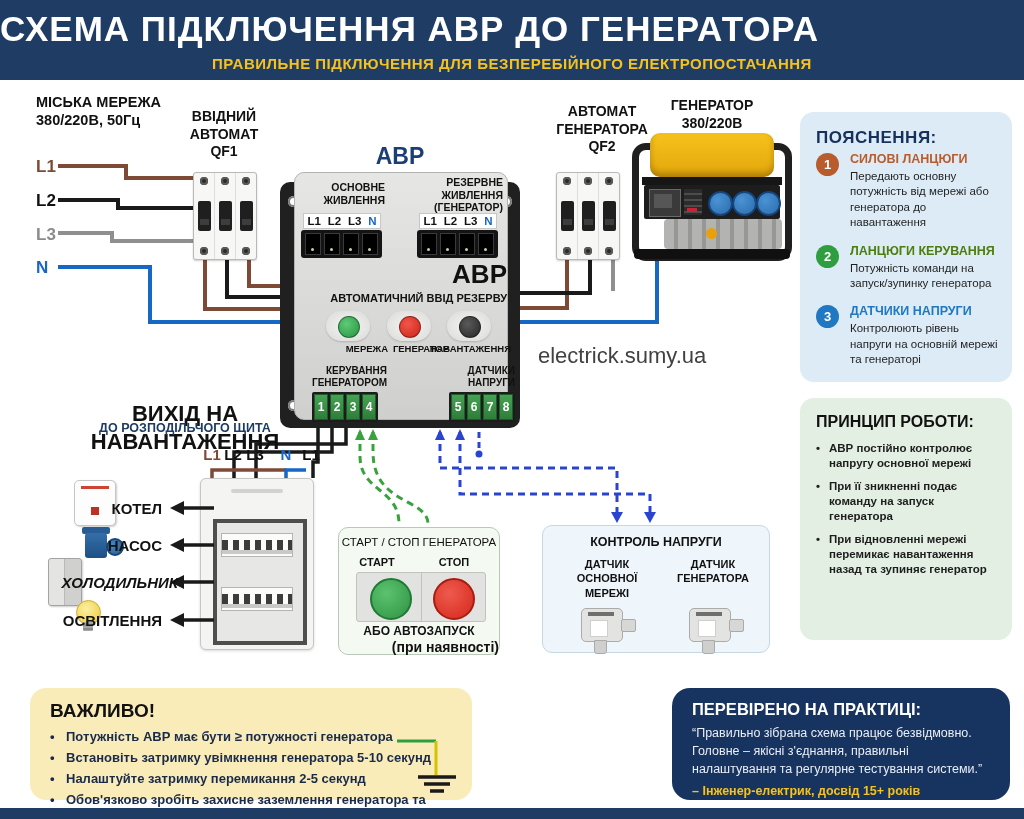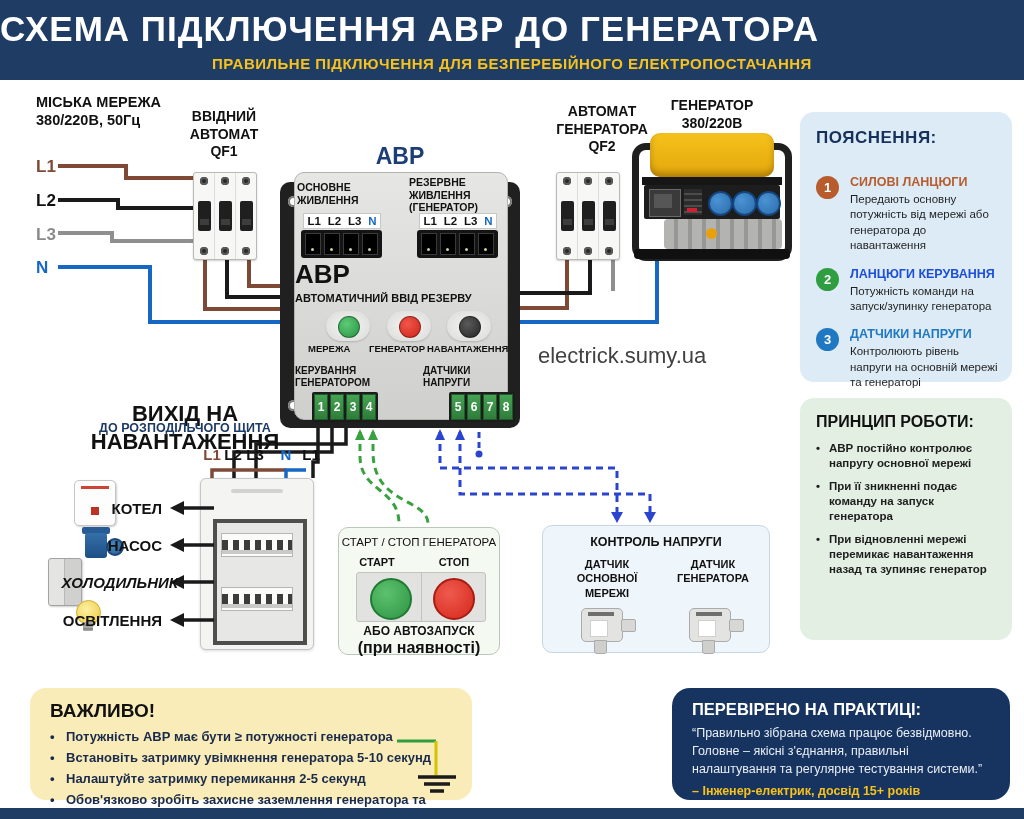--- a/index.html
+++ b/index.html
@@ -50,21 +50,21 @@
   .gen-engine{position:absolute;left:34px;top:86px;width:118px;height:30px;border-radius:4px;
               background:repeating-linear-gradient(90deg,#b3b3b1 0 10px,#979795 10px 14px);}
   .gen-engine::after{content:"";position:absolute;left:42px;top:9px;width:11px;height:11px;border-radius:50%;background:#e8a00c;}
   .gen-base{position:absolute;left:4px;top:116px;width:156px;height:10px;background:#101010;border-radius:4px;}
 
   
   .avr-plate{position:absolute;left:280px;top:182px;width:240px;height:246px;background:#202020;border-radius:10px;z-index:3;}
   .hole{position:absolute;width:11px;height:11px;border-radius:50%;background:#fff;box-shadow:inset 0 0 0 2px #7a7a7a;}
   .avr-body{position:absolute;left:294px;top:172px;width:212px;height:246px;border-radius:10px;z-index:3;
             background:linear-gradient(#e6e6e4,#cfcfcd);border:1px solid #b2b2b0;font-weight:bold;}
-  .avr-body .sec{position:absolute;text-align:left;line-height:1.2;}
+  .avr-body .sec{position:absolute;text-align:right;line-height:1.2;}
   .tlabels{position:absolute;display:flex;justify-content:space-around;background:#fff;border:1px solid #c7c7c5;
            font-size:11.5px;font-weight:bold;padding:1px 0;}
   .tblock{position:absolute;display:flex;gap:3px;background:#141414;border-radius:3px;padding:3px 4px;}
   .tslot{width:14px;height:20px;background:#000;border:1px solid #3a3a3a;position:relative;}
   .tslot::after{content:"";position:absolute;left:5px;bottom:3px;width:3px;height:3px;background:#cfcf9f;border-radius:50%;}
   .led-bump{position:absolute;width:44px;height:30px;border-radius:16px;
             background:radial-gradient(#f6f6f4,#d9d9d7);box-shadow:0 1px 2px rgba(0,0,0,.18);}
   .led{position:absolute;width:20px;height:20px;border-radius:50%;border:1px solid rgba(0,0,0,.35);}
   .gterm{position:absolute;display:flex;gap:2px;background:#1c1c1c;padding:2px;border-radius:2px;}
   .gcell{width:12px;height:24px;background:linear-gradient(#46a253,#2e7d3a);border:1px solid #1d5c28;color:#fff;
@@ -95,28 +95,28 @@
           background:linear-gradient(90deg,#e4e4e2 0 46%,#b9b9b7 46% 50%,#d0d0ce 50%);box-shadow:1px 1px 2px rgba(0,0,0,.2);}
   .bulb{position:absolute;left:76px;top:600px;width:24px;height:34px;z-index:3;}
   .bulb-globe{position:absolute;left:0;top:0;width:23px;height:23px;border-radius:50%;
               background:radial-gradient(circle at 40% 35%,#fcf0a0,#edc83e);border:1px solid #d2ab28;}
   .bulb-base{position:absolute;left:7px;top:22px;width:10px;height:9px;
              background:repeating-linear-gradient(#a7a7a5 0 2px,#8c8c8a 2px 4px);border-radius:1px;}
 
   
   .panel{position:absolute;border-radius:14px;z-index:1;box-sizing:border-box;}
   .exp-panel{left:800px;top:112px;width:212px;height:270px;background:#dcebf5;padding:16px 14px 10px 16px;}
-  .exp-title{font-size:17px;font-weight:bold;color:#16325c;letter-spacing:.5px;margin-bottom:27px;}
+  .exp-title{font-size:17px;font-weight:bold;color:#16325c;letter-spacing:.5px;margin-bottom:4px;}
   .exp-item{position:relative;padding-left:34px;margin-bottom:13px;}
   .exp-badge{position:absolute;left:0;top:1px;width:23px;height:23px;border-radius:50%;color:#fff;
              font-weight:bold;font-size:13px;display:flex;align-items:center;justify-content:center;}
   .exp-item-title{font-weight:bold;font-size:12.5px;margin-bottom:3px;}
   .exp-desc{font-size:11.5px;color:#1f1f1f;line-height:1.34;}
   .b1{background:#b85c2e;} .t1{color:#b85c2e;}
-  .b2{background:#2f9e41;} .t2{color:#1d4ed8;}
+  .b2{background:#2f9e41;} .t2{color:#4d7c0f;}
   .b3{background:#1f78c1;} .t3{color:#1f78c1;}
 
   .pr-panel{left:800px;top:398px;width:212px;height:242px;background:#e3efe3;padding:15px 12px 2px 16px;}
   .pr-title{font-size:16px;font-weight:bold;color:#111;margin-bottom:10px;}
   .pr-panel ul, .imp-panel ul{list-style:none;margin:0;padding:0;}
   .pr-panel li{position:relative;padding-left:13px;font-size:11.5px;font-weight:600;color:#1d1d1d;
                line-height:1.3;margin-bottom:8px;}
   .pr-panel li::before, .imp-panel li::before{content:"•";position:absolute;left:0;top:0;}
 
   .imp-panel{left:30px;top:688px;width:442px;height:112px;background:#f9ecb8;border-radius:16px;padding:12px 20px;}
@@ -134,21 +134,21 @@
             border-radius:10px;}
   .ss-title{position:absolute;left:0;top:8px;width:100%;text-align:center;font-size:11.5px;font-weight:normal;}
   .ss-btn-lbl{position:absolute;top:28px;font-size:11px;font-weight:bold;text-align:center;}
   .ss-plate{position:absolute;left:17px;top:44px;width:128px;height:48px;background:#e2e2e0;
             border:1px solid #c2c2c0;border-radius:3px;}
   .ss-plate::before{content:"";position:absolute;left:50%;top:0;width:1px;height:100%;background:#c2c2c0;}
   .btn{position:absolute;top:5px;width:38px;height:38px;border-radius:50%;}
   .btn-green{left:13px;background:radial-gradient(circle at 38% 35%,#5cc26f,#2e9444);border:2px solid #1f7a33;}
   .btn-red{left:76px;background:radial-gradient(circle at 38% 35%,#ef5a4e,#d4281b);border:2px solid #a81d12;}
   .ss-note1{position:absolute;left:0;top:96px;width:100%;text-align:center;font-size:12px;font-weight:bold;}
-  .ss-note2{position:absolute;left:0;top:111px;width:100%;text-align:center;font-size:16px;font-weight:bold;}
+  .ss-note2{position:absolute;left:0;top:111px;width:100%;text-align:right;font-size:14px;font-weight:bold;}
 
   .vc-panel{left:542px;top:525px;width:228px;height:128px;background:#eef5fb;border:1.5px solid #c5d6e4;
             border-radius:10px;}
   .vc-title{position:absolute;left:0;top:9px;width:100%;text-align:center;font-size:12.5px;font-weight:bold;}
   .vc-lbl{position:absolute;top:31px;font-size:11px;font-weight:bold;text-align:center;line-height:1.3;}
   .sensor{position:absolute;top:82px;width:54px;height:44px;}
   .sensor-body{position:absolute;left:0;top:0;width:40px;height:32px;background:#e3e3e1;border:1px solid #ababab;border-radius:5px;}
   .sensor-slot{position:absolute;left:7px;top:4px;width:26px;height:4px;background:#6f6f6d;}
   .sensor-face{position:absolute;left:9px;top:12px;width:16px;height:15px;background:#fff;border:1px solid #cfcfcd;}
   .sensor-arm{position:absolute;left:40px;top:11px;width:13px;height:11px;background:#d7d7d5;border:1px solid #ababab;border-radius:2px;}

